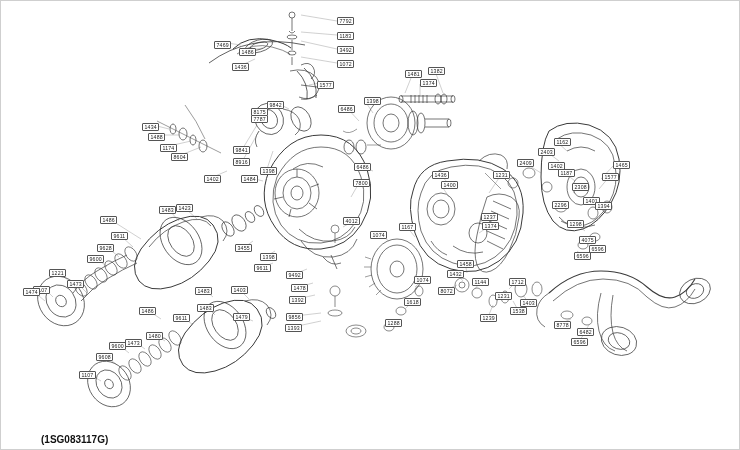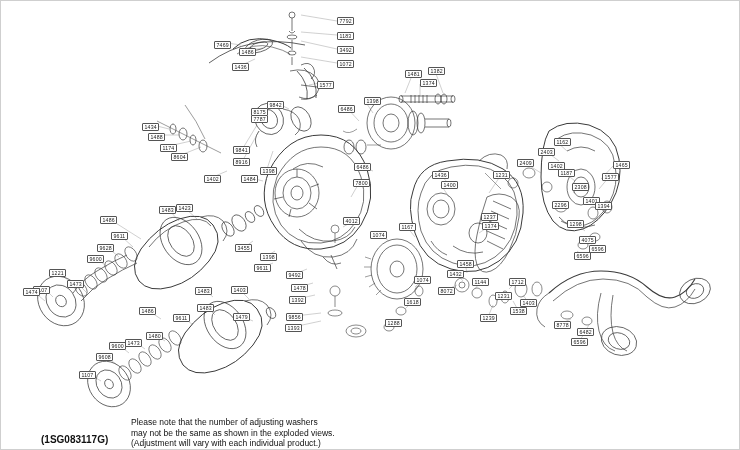--- a/index.html
+++ b/index.html
@@ -350,23 +350,20 @@
         <path d="M590 199 L600 204"></path>
         <path d="M602 204 L608 208"></path>
         <path d="M579 185 L572 192"></path>
         <path d="M561 322 L570 318"></path>
         <path d="M584 330 L588 324"></path>
         <path d="M578 340 L584 332"></path>
       </g>
     </g>
   </svg>
 
-  <div class="note">Please note that the number of adjusting washers
-may not be the same as shown in the exploded views.
-(Adjustment will vary with each individual product.)</div>
   <div class="partcode">(1SG083117G)</div>
 
   <div id="callout-layer">
       <div class="callout" style="left: 336px; top: 16px;">7792</div>
       <div class="callout" style="left: 336px; top: 31px;">1183</div>
       <div class="callout" style="left: 213px; top: 40px;">7469</div>
       <div class="callout" style="left: 238px; top: 47px;">1486</div>
       <div class="callout" style="left: 336px; top: 45px;">3492</div>
       <div class="callout" style="left: 231px; top: 62px;">1436</div>
       <div class="callout" style="left: 336px; top: 59px;">1072</div>

